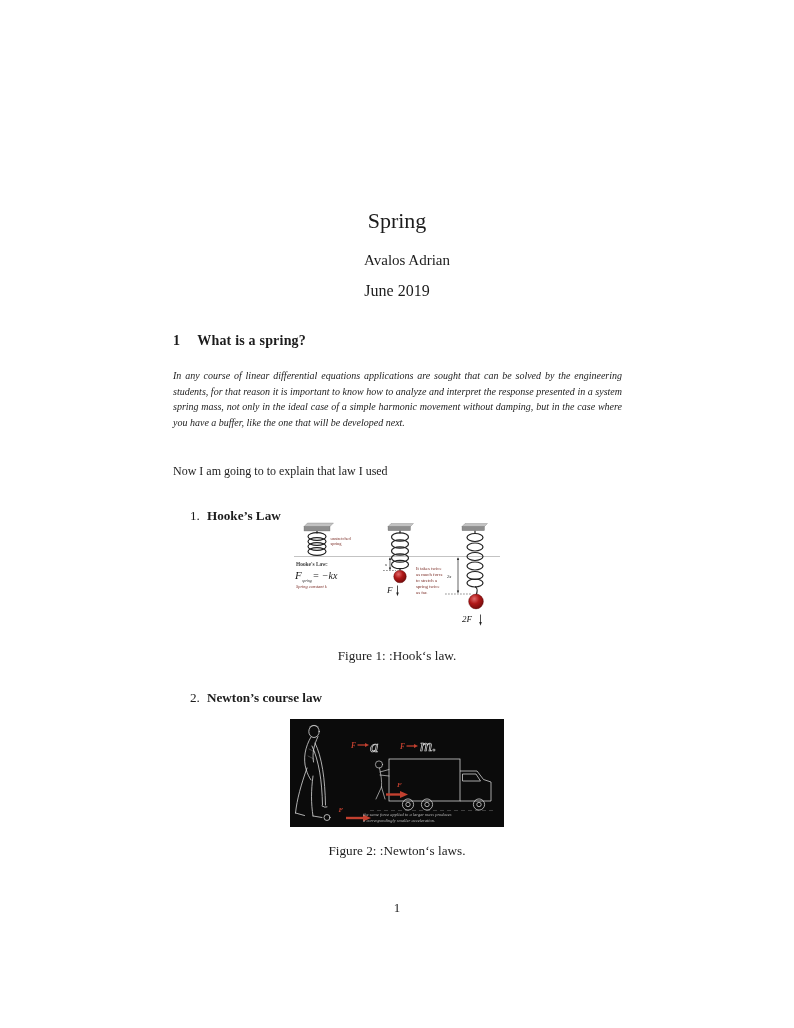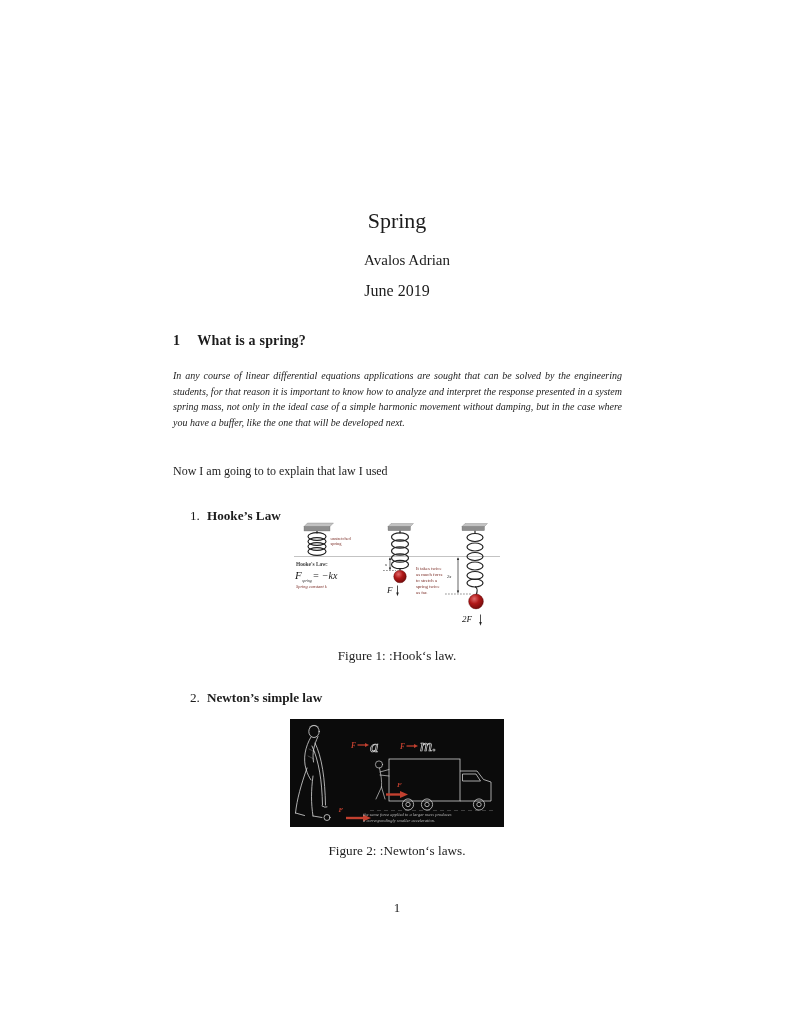--- a/index.html
+++ b/index.html
@@ -164,21 +164,21 @@
   <g>
     <line x1="188.5" y1="94.5" x2="188.5" y2="103" stroke="#222" stroke-width="0.8"></line>
     <polygon points="187.2,102 189.8,102 188.5,105.8" fill="#222"></polygon>
   </g>
 </svg>
 </div>
 
 <div class="abs centered caption caption-1">Figure 1: :Hook‘s law.</div>
 
 <div class="abs list-row list-row-2">
-  <span class="li-num">2.</span><span class="li-label">Newton’s simple law</span>
+  <span class="li-num">2.</span><span class="li-label">Newton’s course law</span>
 </div>
 
 <div class="abs fig2-wrap">
 <svg width="214" height="108" viewBox="0 0 214 108" xmlns="http://www.w3.org/2000/svg">
   <rect x="0" y="0" width="214" height="108" fill="#0b0b0b"></rect>
 
   <g fill="none" stroke="#d9d9d9" stroke-width="0.8" stroke-linecap="round">
     <ellipse cx="24" cy="12.5" rx="5.2" ry="6"></ellipse>
     <path d="M19.5,8 Q24,4.5 28.5,8" stroke-width="0.5"></path>
     <path d="M21,18 C15,28 13,40 16,50 C17.5,55 19,58 21,61"></path>

